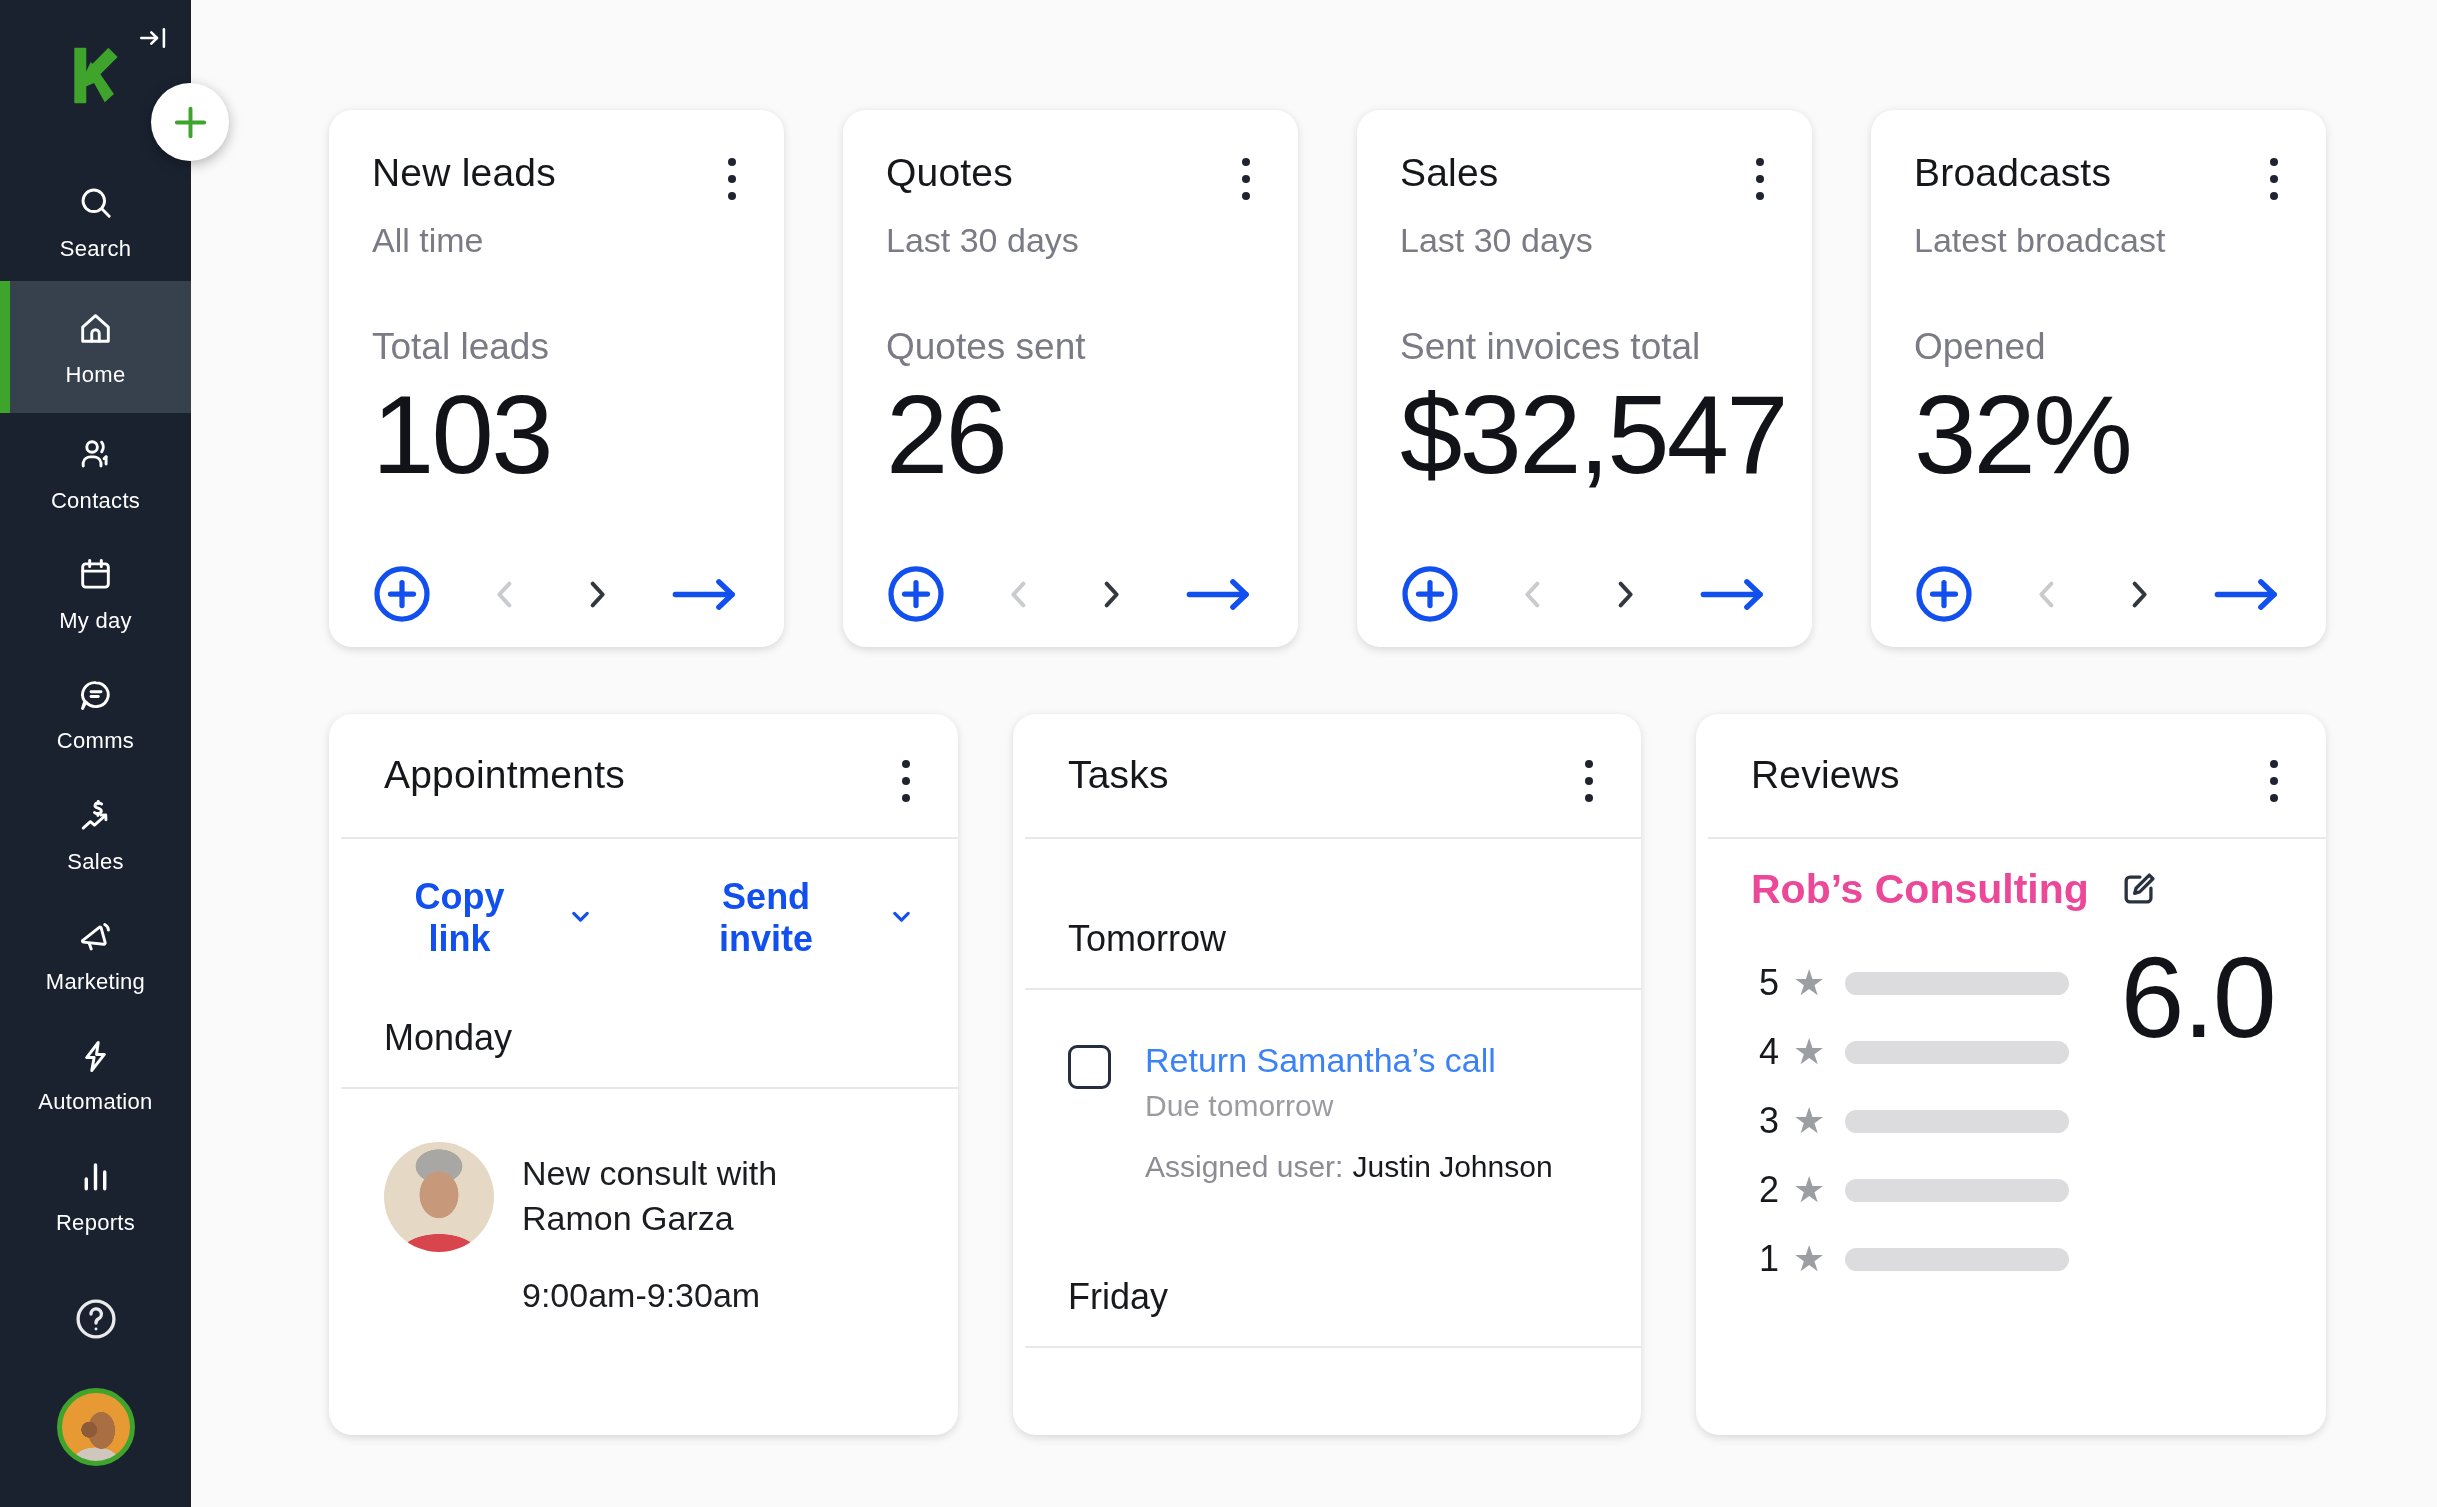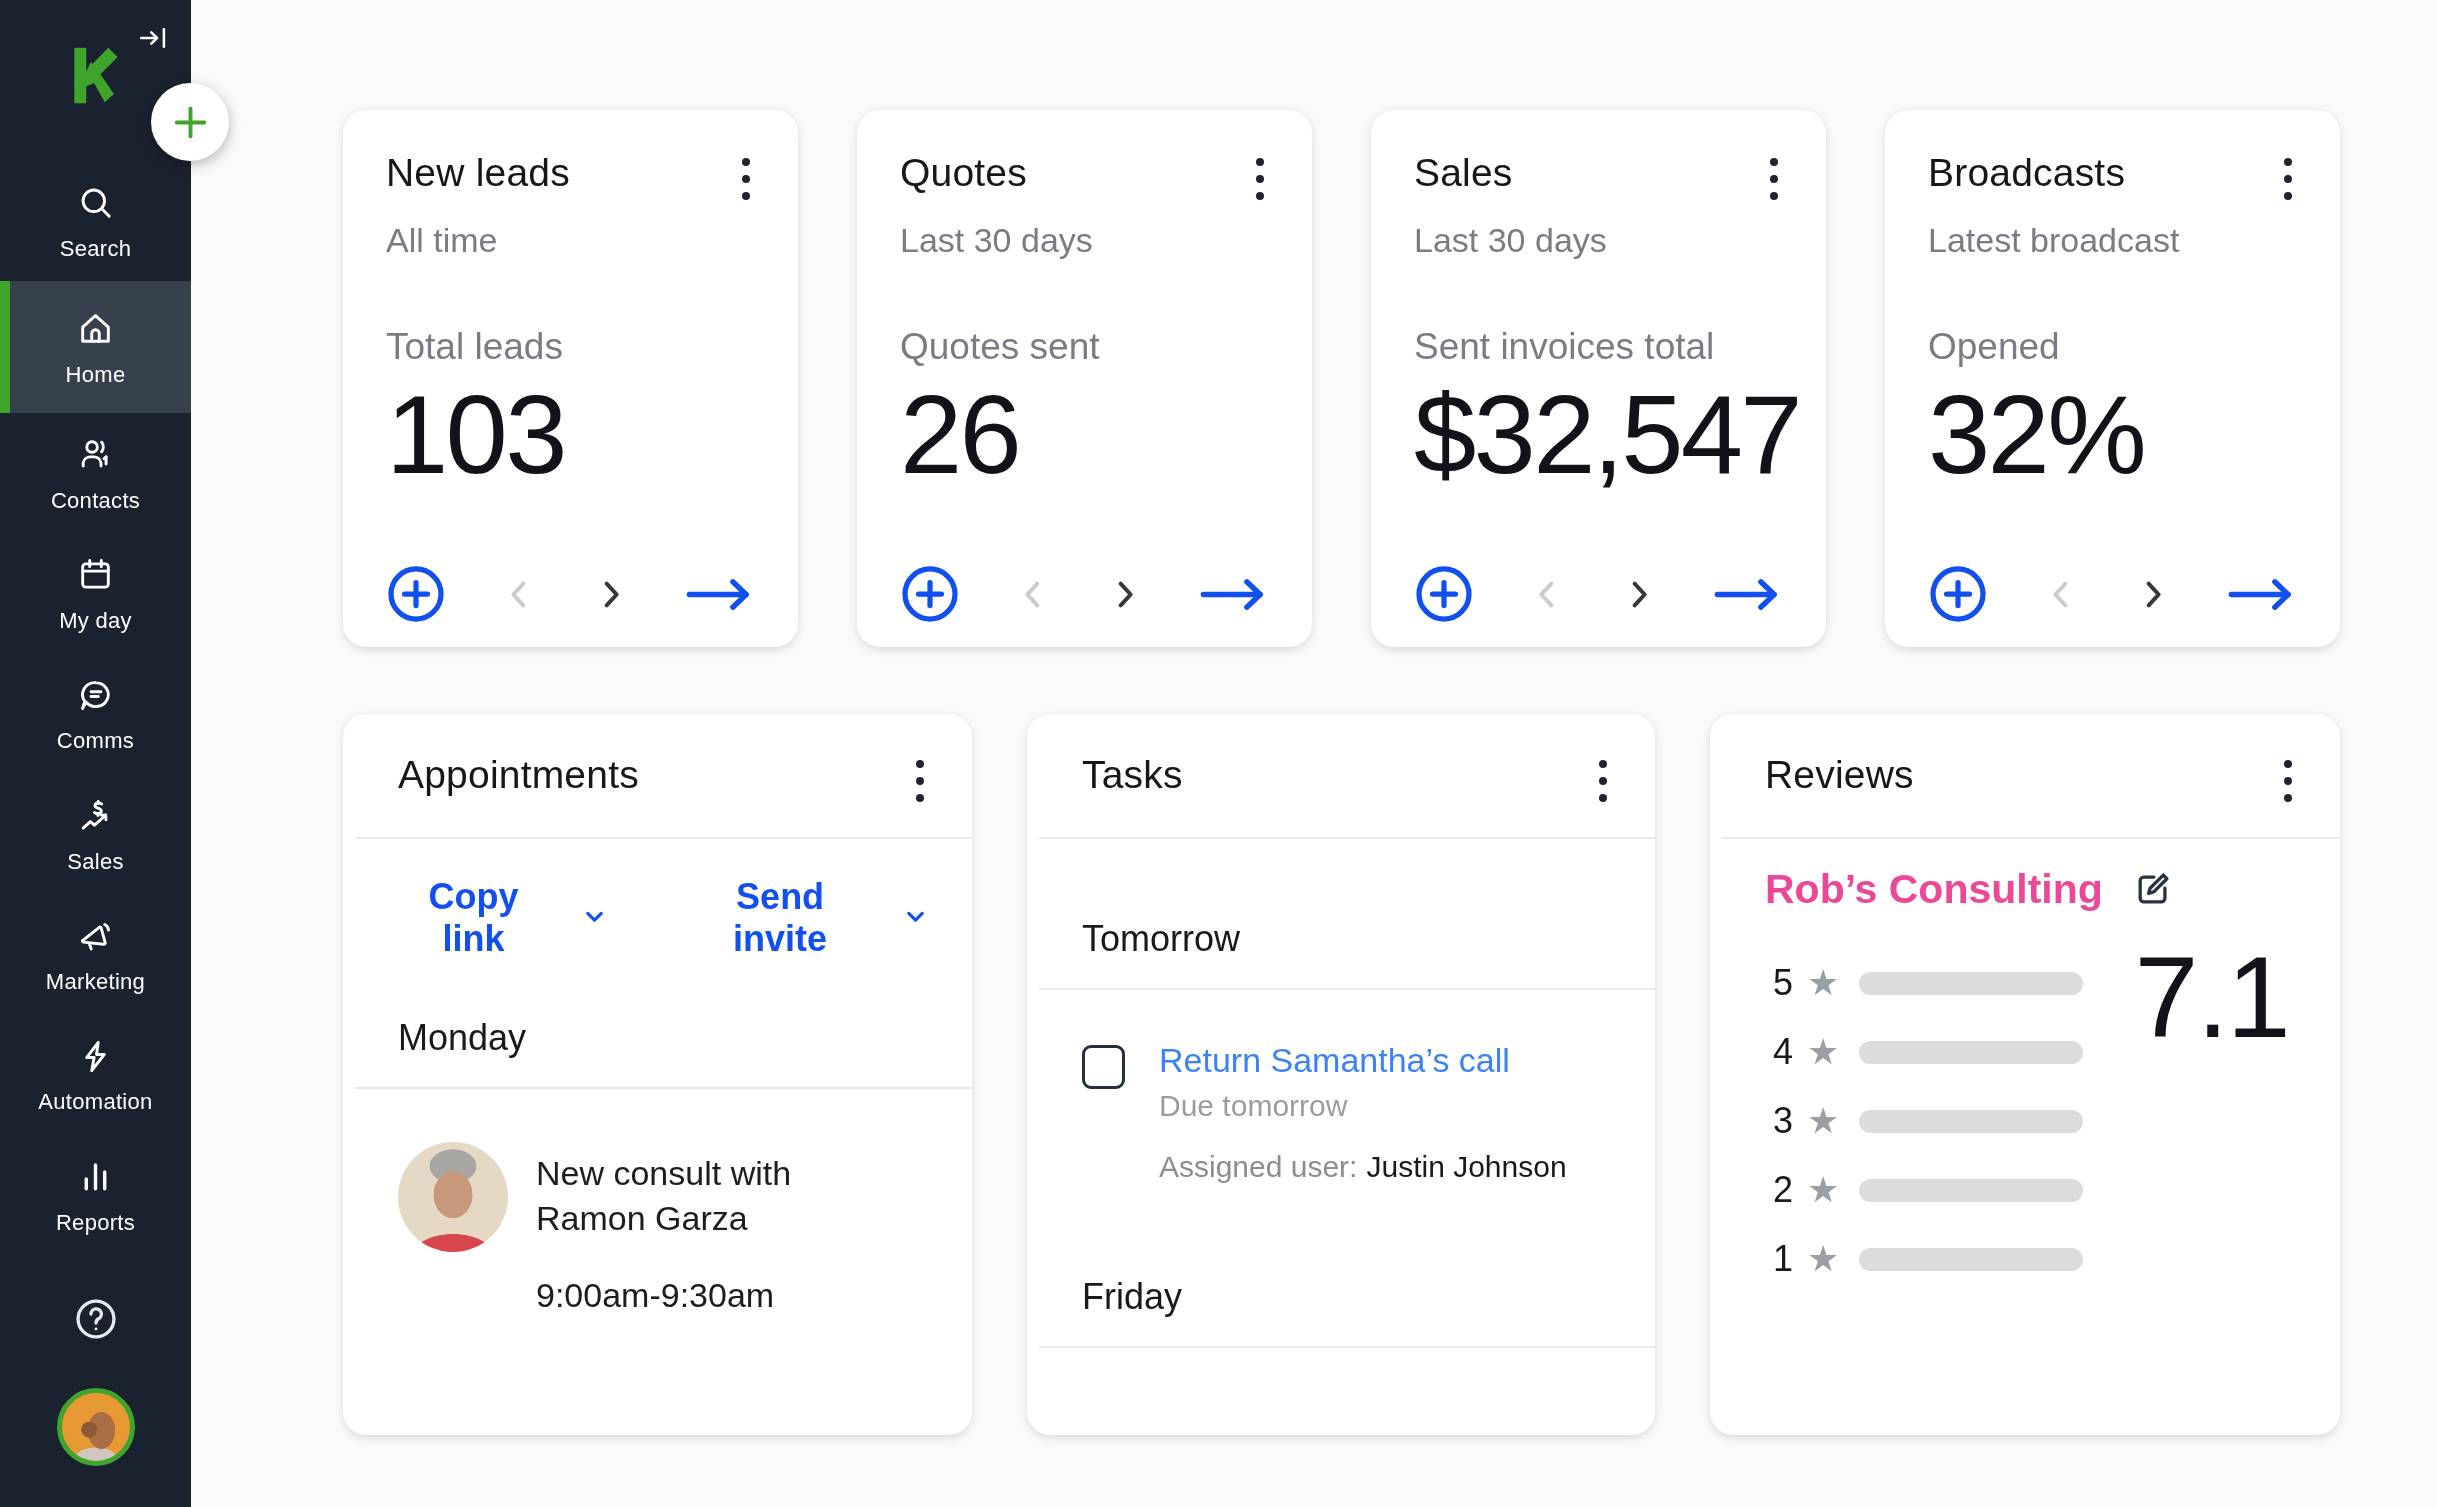--- a/index.html
+++ b/index.html
@@ -25,21 +25,21 @@
                     gap:41px; padding-bottom:41px; }
   .help-btn { background:none; border:none; cursor:pointer; }
   .user-avatar { width:78px; height:78px; border-radius:50%; border:5.3px solid #3FA42C; cursor:pointer;
     background:
       radial-gradient(circle at 40% 54%, #8E5B38 0 14%, transparent 15%),
       radial-gradient(ellipse 34% 46% at 58% 55%, #A96F42 0 58%, transparent 60%),
       radial-gradient(ellipse 50% 26% at 50% 96%, #CFC6BD 0 60%, transparent 62%),
       #E79A33; }
 
   
-  .main { position:absolute; left:343px; top:110px; }
+  .main { position:absolute; left:329px; top:110px; }
   .row { display:flex; }
   .row1 { gap:59px; }
   .row2 { margin-top:67px; gap:55px; }
   .card { background:#fff; border-radius:23px; box-shadow:0 2.7px 8px rgba(0,0,0,.13);padding-left:12px; }
 
   
   .kpi { width:455px; height:537px; padding:41px 43px 23px; display:flex; flex-direction:column; }
   .card-head { display:flex; justify-content:space-between; align-items:flex-start; }
   .card-title { font-size:39px; font-weight:500; color:#15171B; letter-spacing:0.2px; }
   .kebab { background:none; border:none; cursor:pointer; display:flex; flex-direction:column;
@@ -513,19 +513,19 @@
               <span class="star-icon"></span>
               <span class="bar"><span class="bar-fill" style="width: 0%;"></span></span>
             </div>
             <div class="rating-row">
               <span class="rt-num">1</span>
               <span class="star-icon"></span>
               <span class="bar"><span class="bar-fill" style="width: 0%;"></span></span>
             </div>
           </div>
 
-          <div class="avg-score">7.1</div>
+          <div class="avg-score">6.0</div>
         </div>
       </section>
     </div>
   </main>
 </div>
 
 
 </body></html>

